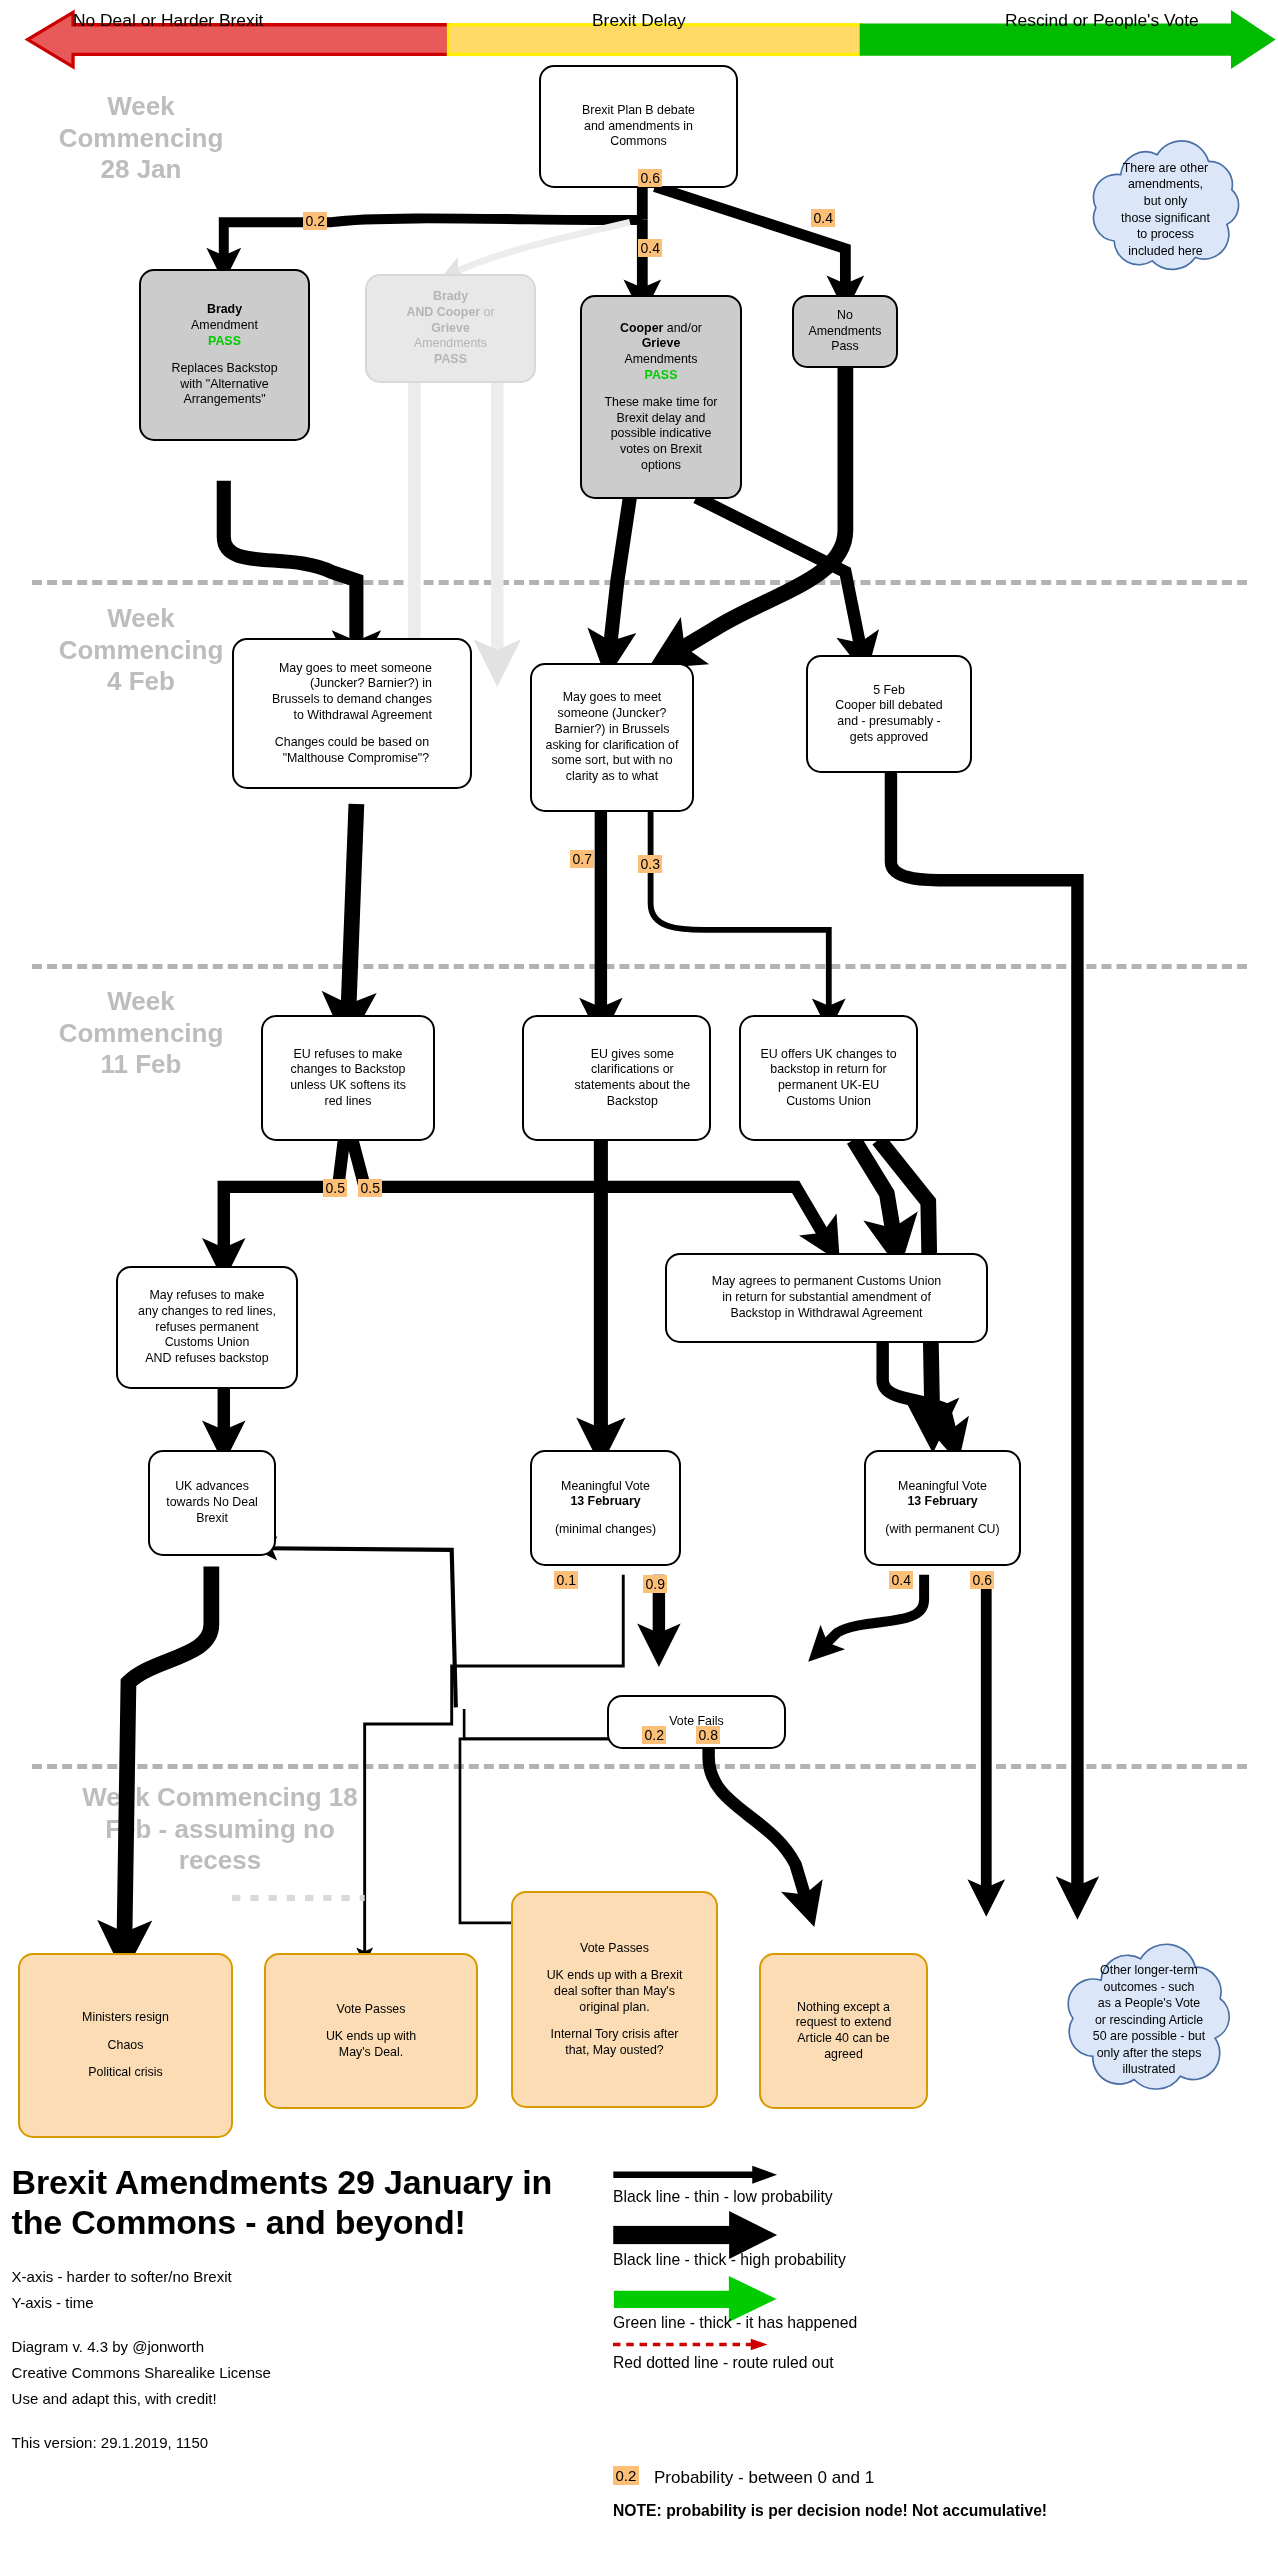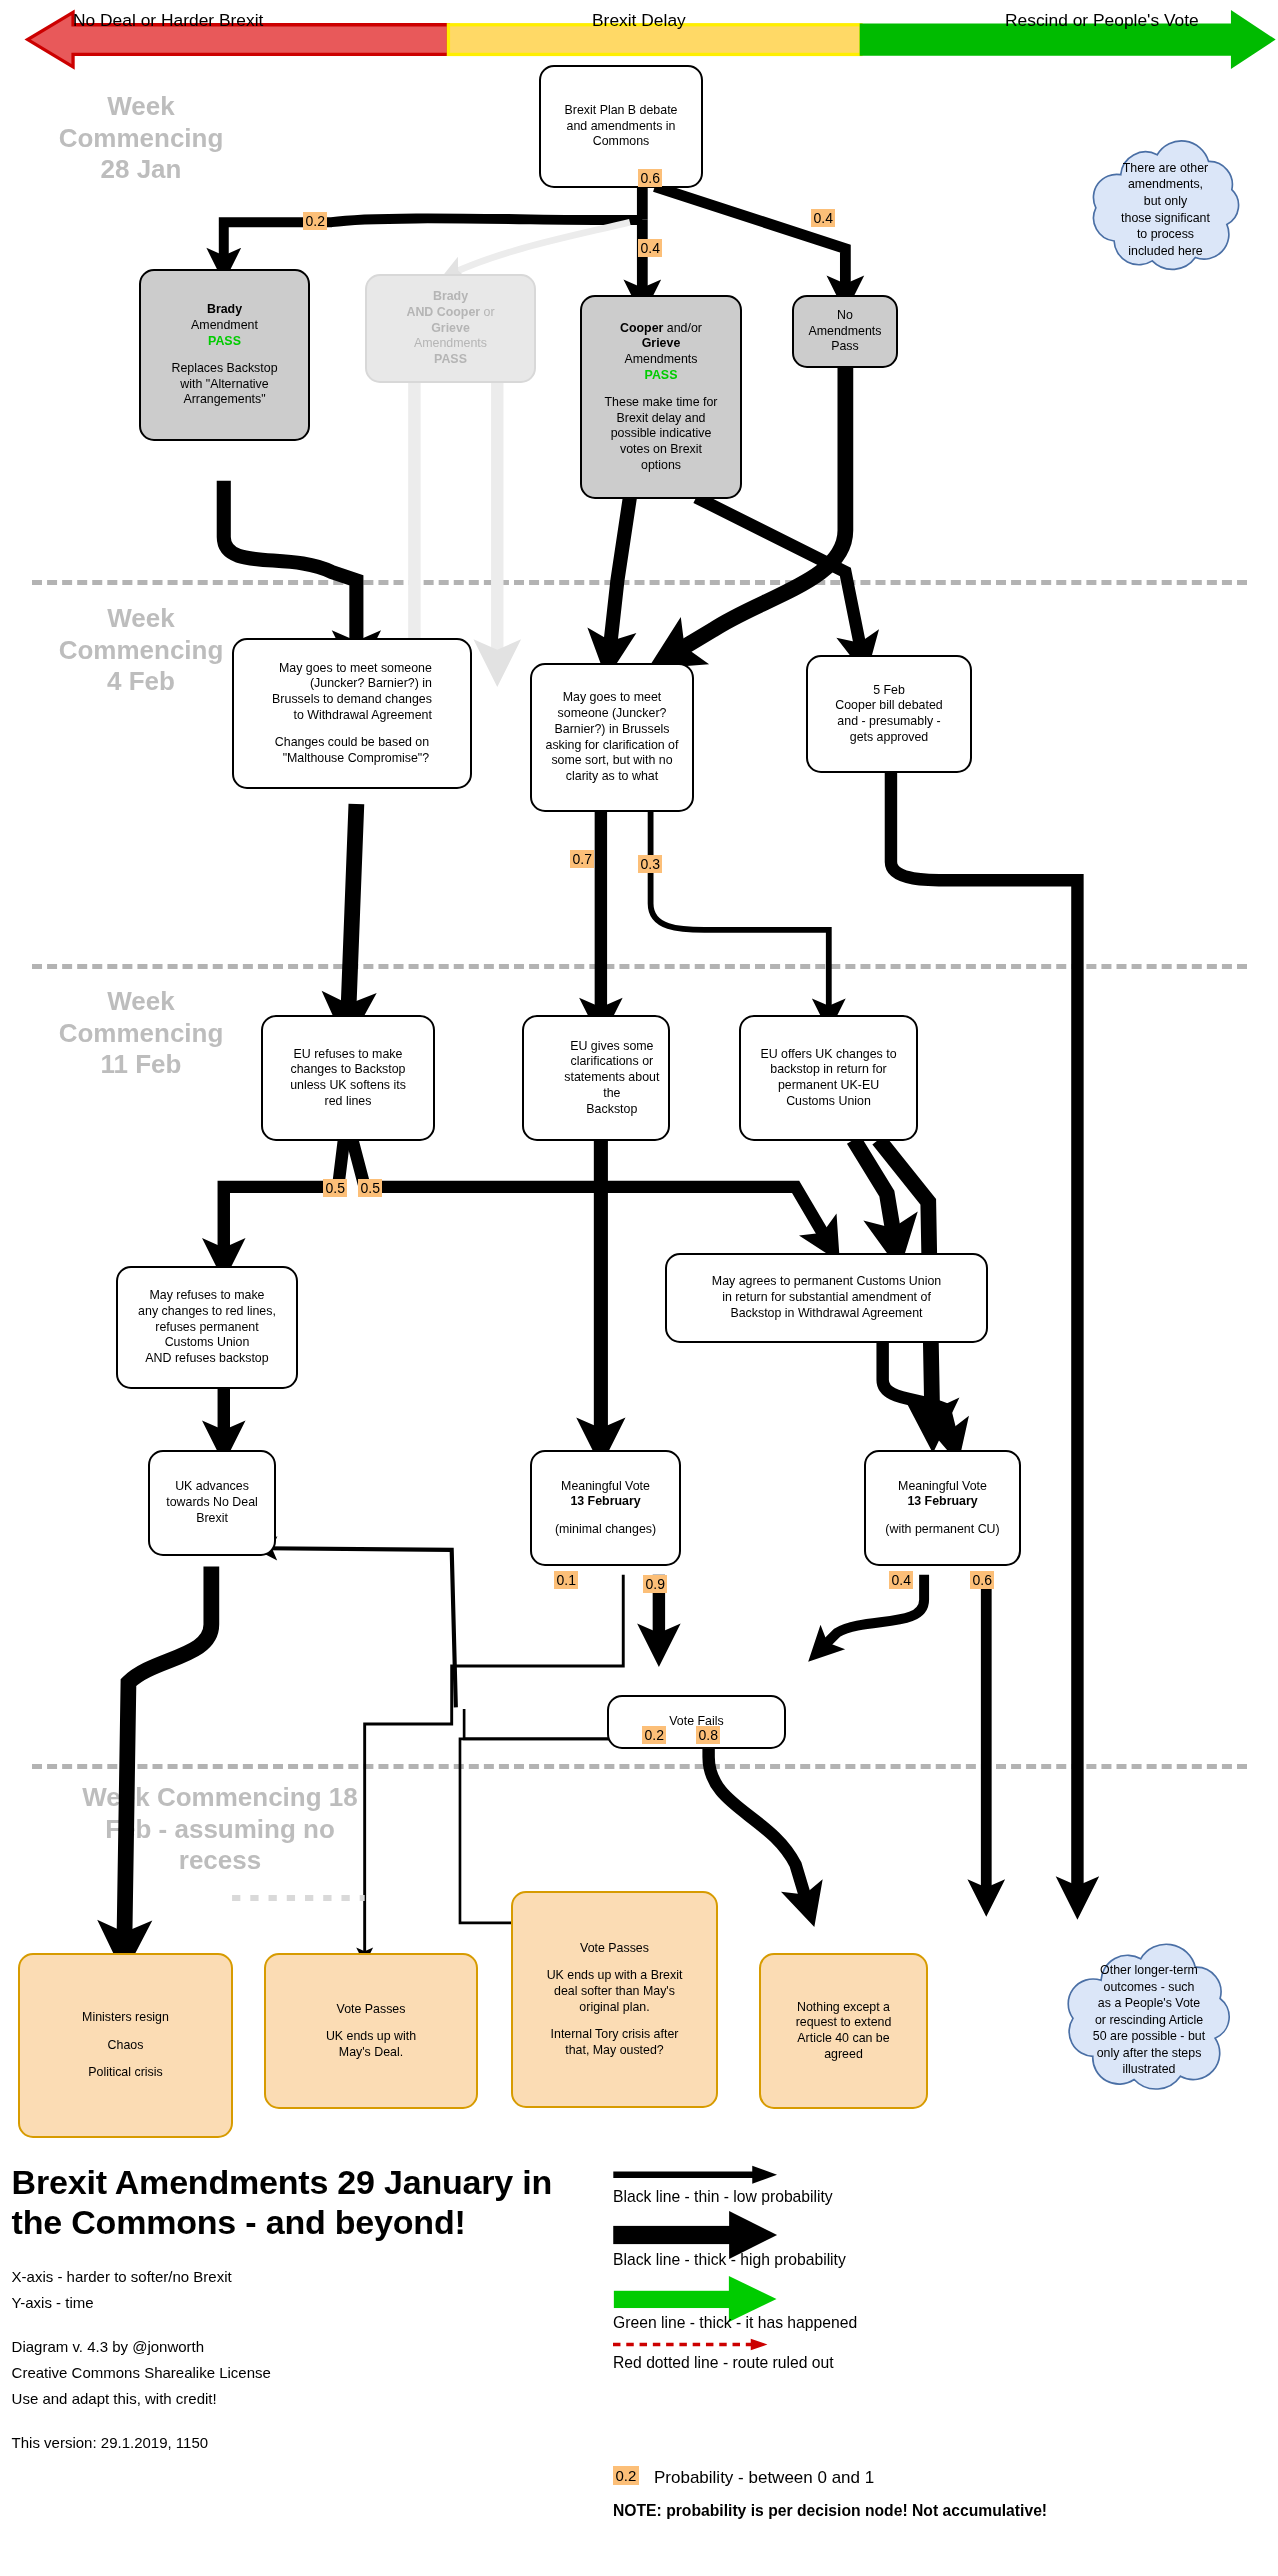--- a/index.html
+++ b/index.html
@@ -202,21 +202,21 @@
 
     <path d="M790,2065 L790,2098 L555,2098 L555,2320 L830,2320" stroke="#000" stroke-width="3.2" fill="none"></path>
     <path d="M550,2060 L545,1870 L320,1868" stroke="#000" stroke-width="5" fill="none" marker-end="url(#ah-thin)"></path>
     <path d="M790,2065 L790,2098 L560,2098 L560,2062" stroke="#000" stroke-width="3.2" fill="none"></path>
 
     <path d="M855,2065 L855,2120 C855,2180 930,2190 960,2250 L975,2300" stroke="#000" stroke-width="15" fill="none" marker-end="url(#ah-thick)"></path>
 
     <path d="M280,2290 L440,2290" stroke="#d9d9d9" stroke-width="7" stroke-dasharray="10 12" fill="none"></path>
   </svg>
 
-  <div class="node" style="left:539px; top:65px; width:164px; height:123px;">
+  <div class="node" style="left:539px; top:65px; width:199px; height:123px;">
     <div>Brexit Plan B debate</div>
     <div>and amendments in</div>
     <div>Commons</div>
   </div>
 
   <div class="node grey" style="left:139px; top:269px; width:171px; height:172px;">
     <div class="ttl">Brady</div>
     <div>Amendment</div>
     <div class="pass">PASS</div>
     <div class="gap"></div>
@@ -278,21 +278,21 @@
 gets approved</div>
   </div>
 
   <div class="node" style="left:261px; top:1015px; width:174px; height:126px; white-space:pre-line;">
     <div>EU refuses to make
 changes to Backstop
 unless UK softens its
 red lines</div>
   </div>
 
-  <div class="node" style="left:522px; top:1015px; width:148px; height:126px; white-space:pre-line;padding-left:40px;">
+  <div class="node" style="left:522px; top:1015px; width:189px; height:126px; white-space:pre-line;padding-left:40px;">
     <div>EU gives some
 clarifications or
 statements about the
 Backstop</div>
   </div>
 
   <div class="node" style="left:739px; top:1015px; width:179px; height:126px; white-space:pre-line;">
     <div>EU offers UK changes to
 backstop in return for
 permanent UK-EU

